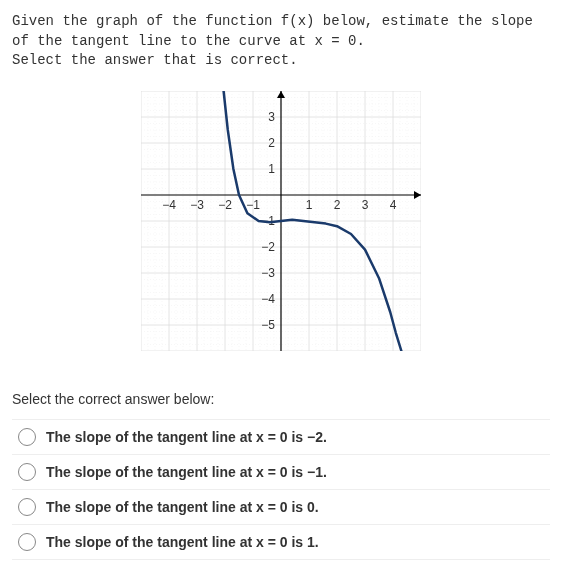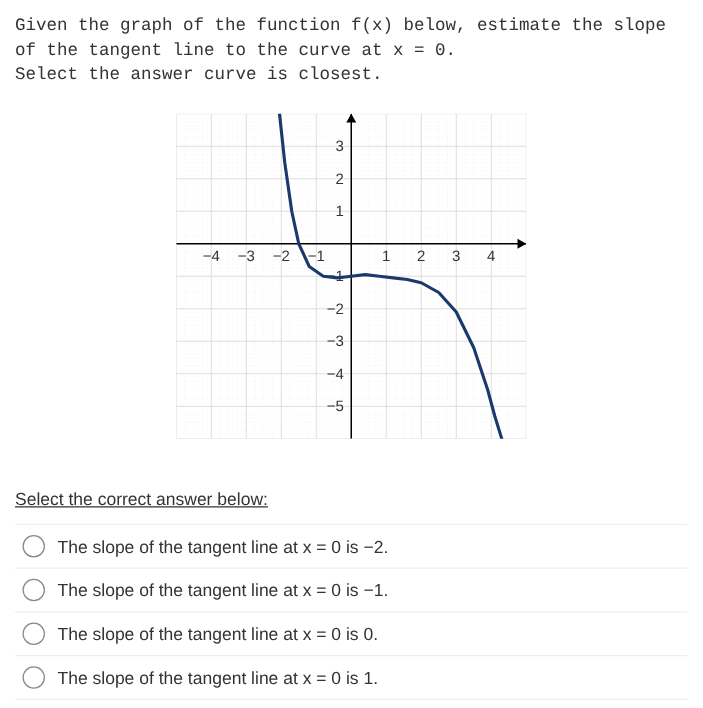--- a/index.html
+++ b/index.html
@@ -17,28 +17,28 @@
     font-family: Liberation Mono, monospace;
   }
   .graph-wrap {
     display: flex;
     justify-content: center;
     margin: 10px 0 40px 0;
   }
   svg { display: block; }
   .prompt {
     margin: 30px 0 12px 0;
-    text-decoration: underline;
   }
   .option {
     display: flex;
     align-items: center;
     padding: 8px 6px;
     border-bottom: 1px solid #eee;
     cursor: pointer;
+    font-weight: bold;
   }
   .option:first-of-type {
     border-top: 1px solid #eee;
   }
   .radio {
     width: 16px;
     height: 16px;
     border: 1.5px solid #888;
     border-radius: 50%;
     margin-right: 10px;
@@ -48,21 +48,21 @@
     font-family: Arial, sans-serif;
     font-size: 12px;
     fill: #333;
   }
 </style>
 </head>
 <body>
 
 <div class="question">
   <span>Given the graph of the function f(x) below, estimate the slope of the tangent line to the curve at x = 0.</span><br>
-  <span>Select the answer curve is closest.</span>
+  <span>Select the answer that is correct.</span>
 </div>
 
 <div class="graph-wrap">
   <svg id="graph" width="280" height="260">
       <line x1="0" y1="0" x2="0" y2="260" stroke="#ddd" stroke-width="0.8"></line>
       <line x1="28" y1="0" x2="28" y2="260" stroke="#ddd" stroke-width="0.8"></line>
       <line x1="56" y1="0" x2="56" y2="260" stroke="#ddd" stroke-width="0.8"></line>
       <line x1="84" y1="0" x2="84" y2="260" stroke="#ddd" stroke-width="0.8"></line>
       <line x1="112" y1="0" x2="112" y2="260" stroke="#ddd" stroke-width="0.8"></line>
       <line x1="168" y1="0" x2="168" y2="260" stroke="#ddd" stroke-width="0.8"></line>

